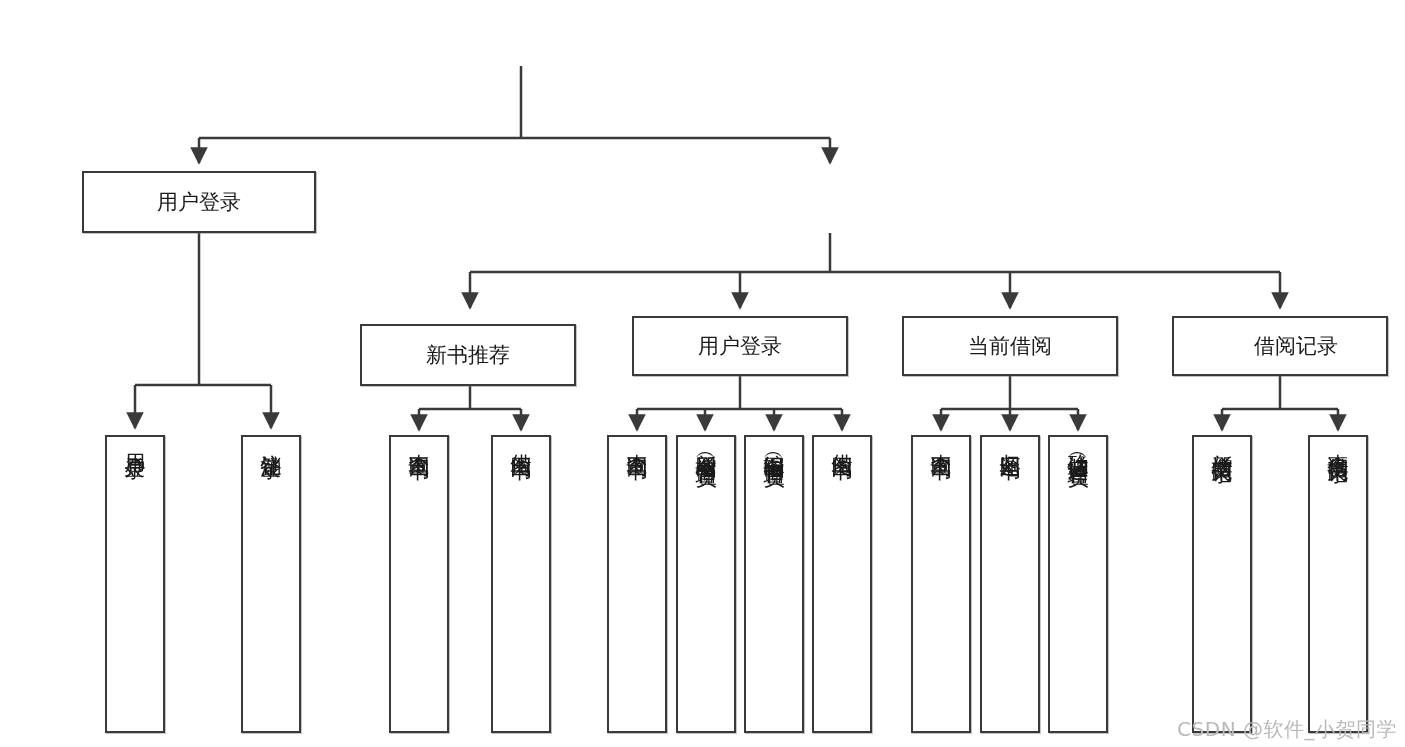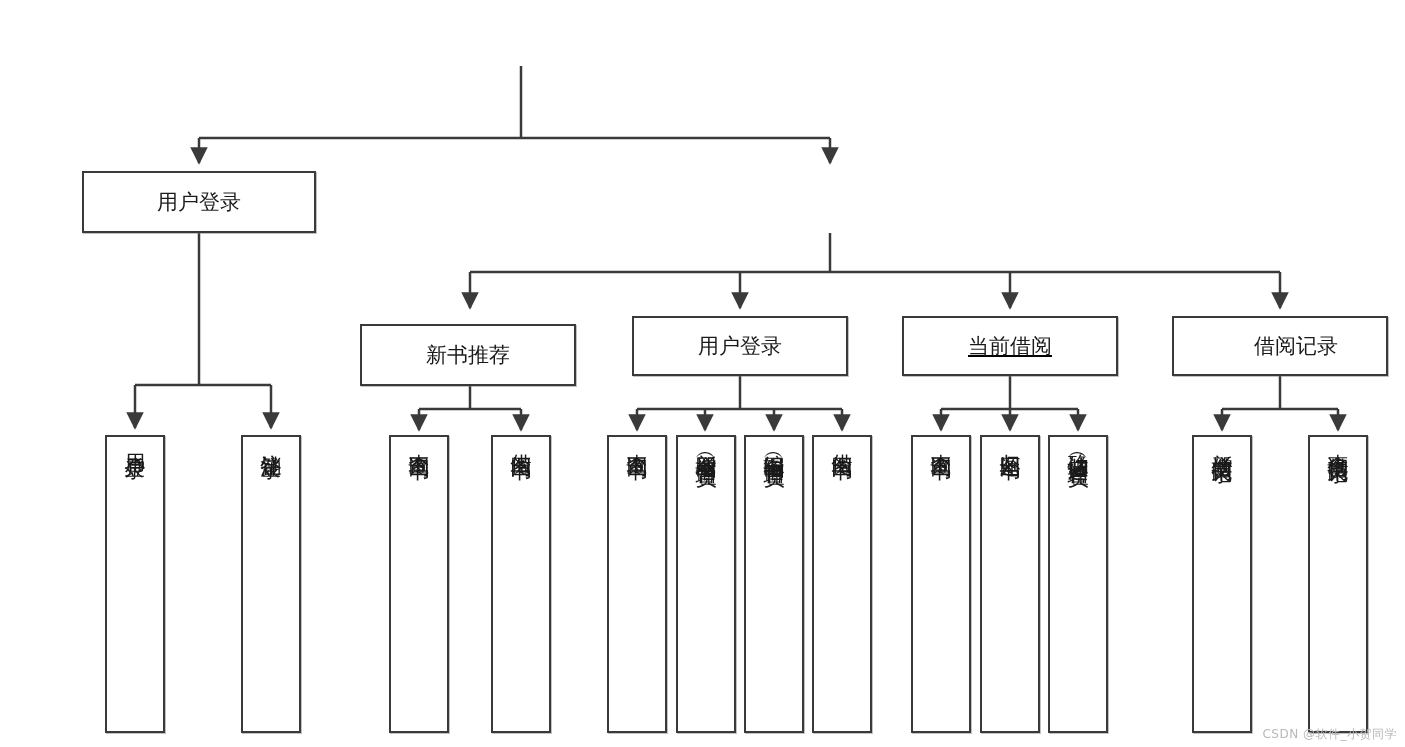--- a/index.html
+++ b/index.html
@@ -56,21 +56,21 @@
     text-orientation: upright;
     font-size: 21px;
     letter-spacing: 2px;
     line-height: 1.05;
     margin: 0 auto;
   }
   .watermark {
     position: absolute;
     right: 8px;
     bottom: 4px;
-    font-size: 12px;
+    font-size: 20px;
     color: #b9b9b9;
     white-space: nowrap;
     letter-spacing: 0.5px;
     margin-left: 48px;
   }
 </style>
 </head>
 <body>
 
 <div id="canvas">
@@ -129,21 +129,21 @@
   <div class="node horiz" style="left:82px; top:171px; width:234px; height:62px;">
     <span class="label">用户登录</span>
   </div>
 
   <div class="node horiz" style="left:360px; top:316px; width:216px; height:62px;margin-top:8px;">
     <span class="label">新书推荐</span>
   </div>
   <div class="node horiz" style="left:632px; top:316px; width:216px; height:60px;">
     <span class="label">用户登录</span>
   </div>
-  <div class="node horiz" style="left:902px; top:316px; width:216px; height:60px;text-decoration:underline;">
+  <div class="node horiz" style="left:902px; top:316px; width:216px; height:60px;">
     <span class="label">当前借阅</span>
   </div>
   <div class="node horiz" style="left:1172px; top:316px; width:216px; height:60px;padding-left:32px;">
     <span class="label">借阅记录</span>
   </div>
 
   <div class="node vert" style="left:105px; top:435px; width:60px; height:298px;">
     <span class="label">用户登录</span>
   </div>
   <div class="node vert" style="left:241px; top:435px; width:60px; height:298px;">

